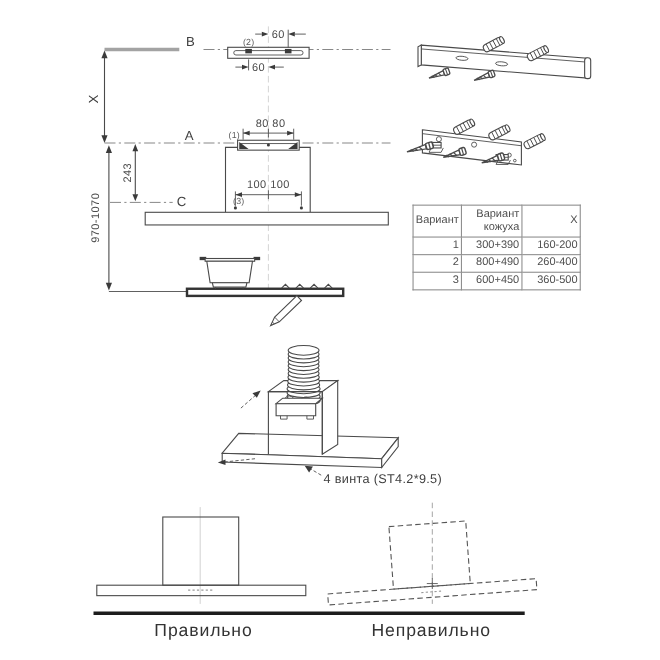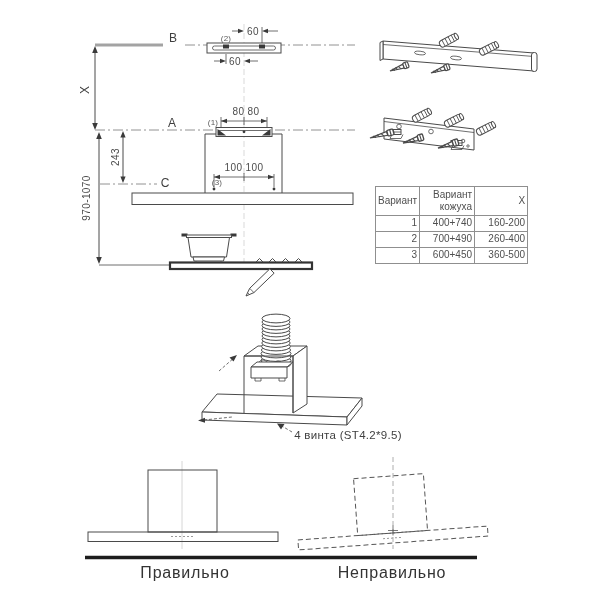--- a/index.html
+++ b/index.html
@@ -256,26 +256,26 @@
 
 <table id="variants-table">
   <tbody>
         <tr>
     <th class="cw1">Вариант</th>
     <th class="cw2">Вариант кожуха</th>
     <th class="cw3">X</th>
   </tr>
   <tr>
     <td>1</td>
-    <td>400+740</td>
+    <td>300+390</td>
     <td>160-200</td>
   </tr>
   <tr>
     <td>2</td>
-    <td>700+490</td>
+    <td>800+490</td>
     <td>260-400</td>
   </tr>
   <tr>
     <td>3</td>
     <td>600+450</td>
     <td>360-500</td>
   </tr>
 </tbody>
     </table>
 

